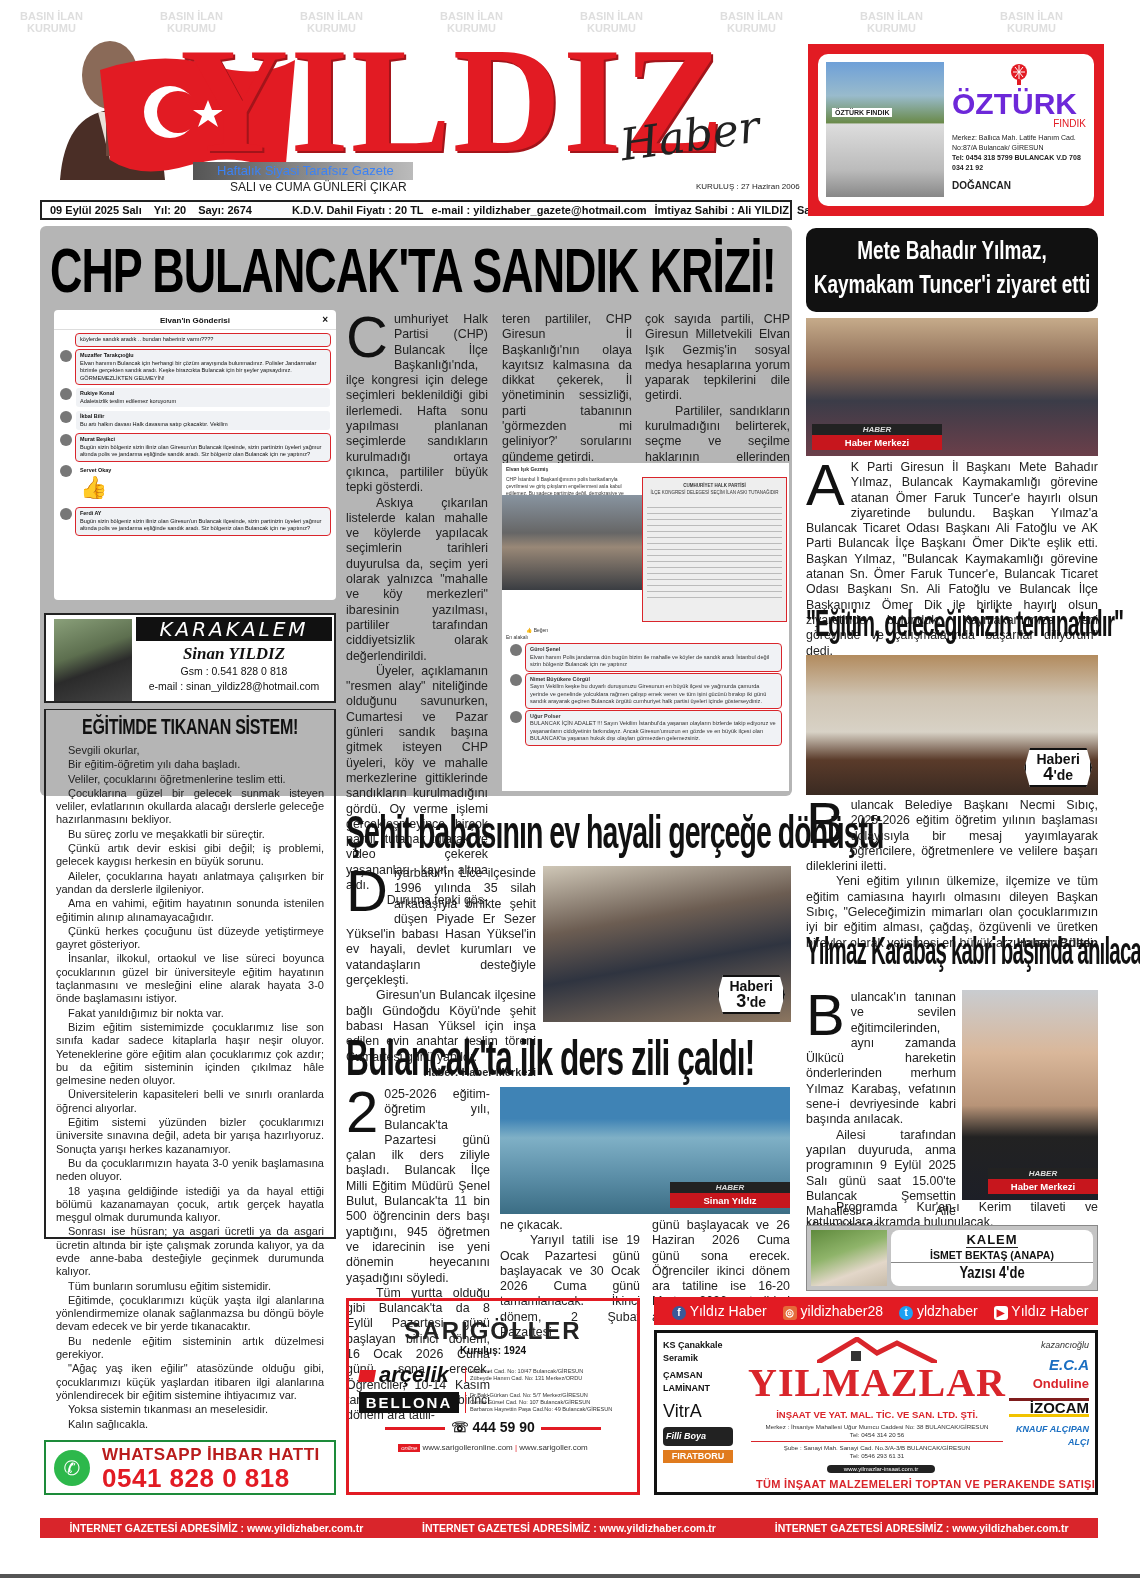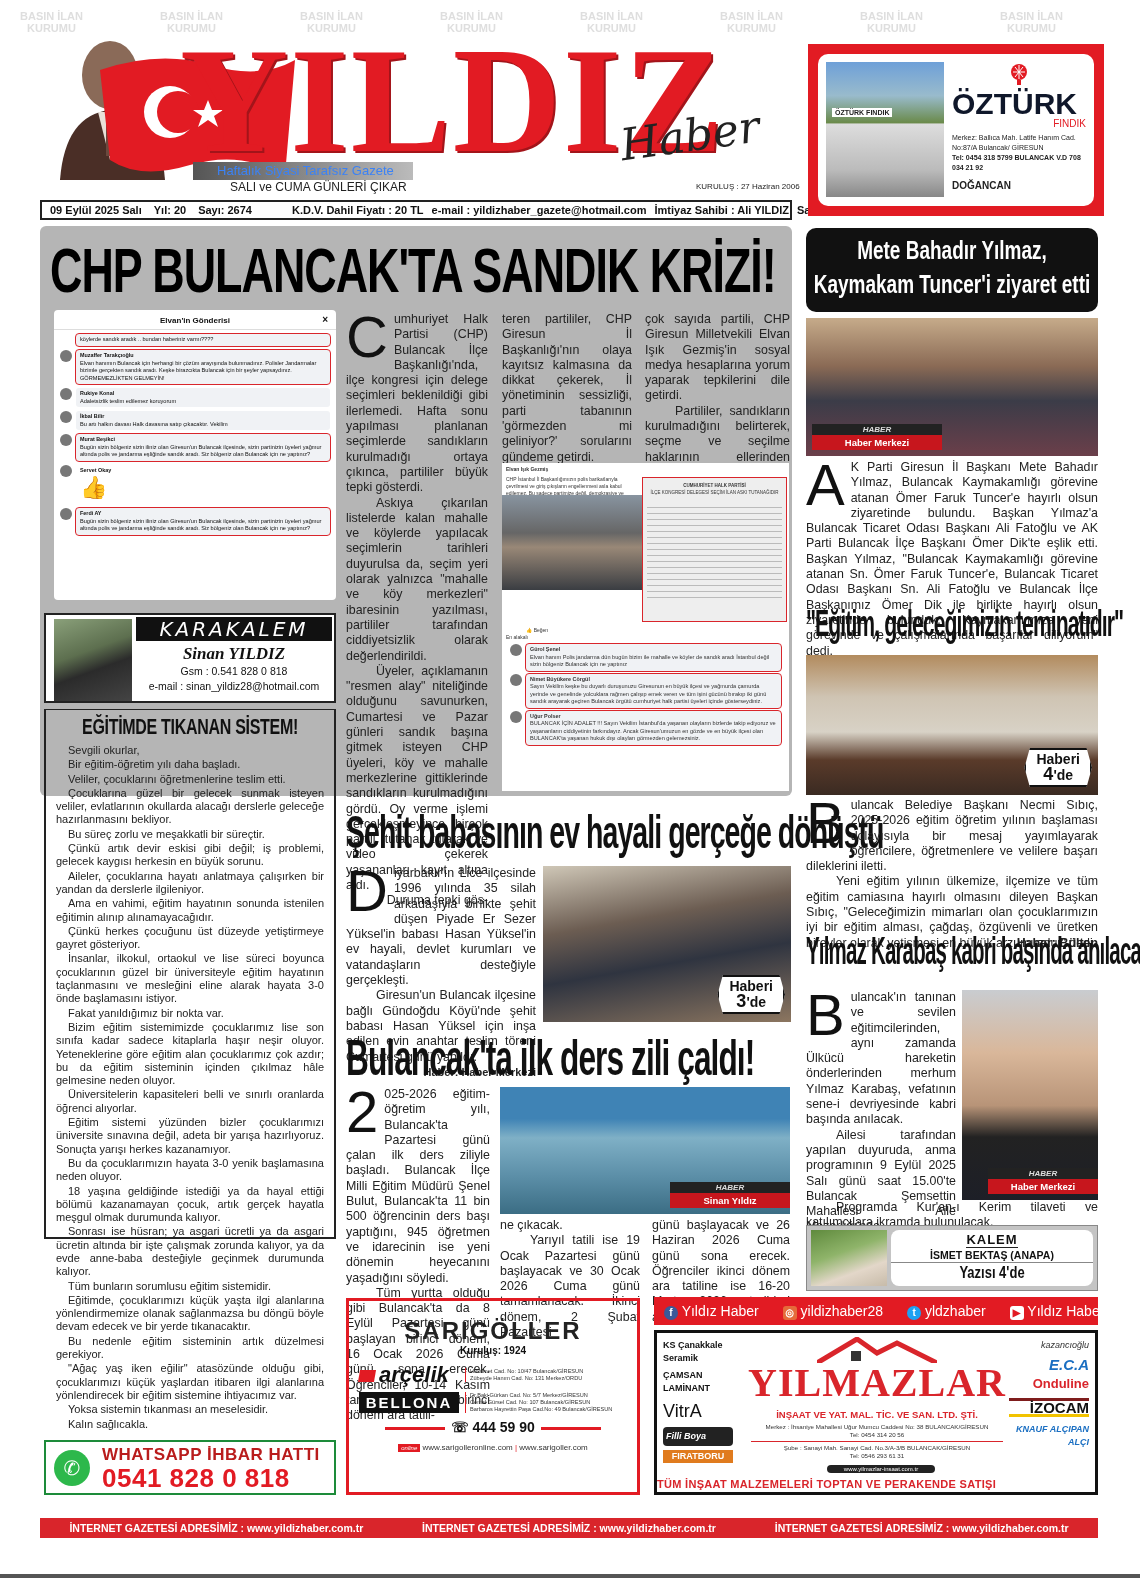--- a/index.html
+++ b/index.html
@@ -21,21 +21,21 @@
   #kurulus { left: 680px; top: 182px; font-size: 8px; color: #222; padding-left: 16px; }
   #infobar { left: 40px; top: 200px; width: 752px; height: 20px; border: 2px solid #222; display: flex; align-items: center; padding: 0 8px; font-size: 11px; font-weight: bold; white-space: nowrap; }
   #infobar span { margin-right: 12px; }
 
   
   #ozturk { left: 808px; top: 44px; width: 296px; height: 172px; background: #e21b23; padding: 10px; }
   #ozturk .inner { width: 100%; height: 100%; background: #fff; border-radius: 10px; display: flex; padding: 8px; gap: 8px; }
   #ozturk .photo { width: 118px; height: 135px; background: linear-gradient(180deg,#6ea0d8 0%,#9bc 25%,#6a8a4a 45%,#ddd 46%,#bbb 80%,#888 100%); position: relative; }
   #ozturk .photo span { position: absolute; top: 46px; left: 6px; font-size: 7px; font-weight: bold; color: #222; background: #fff; padding: 1px 3px; }
   #ozturk .txt { flex: 1; font-size: 7px; color: #222; line-height: 10px; }
-  #ozturk .brand { color: #0f172a; font-size: 30px; font-weight: bold; line-height: 30px; margin-top: 22px; }
+  #ozturk .brand { color: #6d28d9; font-size: 30px; font-weight: bold; line-height: 30px; margin-top: 22px; }
   #ozturk .fin { color: #e21b23; font-size: 10px; text-align: right; line-height: 10px; margin-bottom: 4px; }
 
   
   #main-bg { left: 40px; top: 226px; width: 752px; height: 570px; background: #b5b5b5; border-radius: 6px; }
   #main-head { left: 50px; top: 234px; font-size: 44px; transform: scale(1.02,1.45); letter-spacing: -1px; color: #000; }
   #fb-post { left: 54px; top: 310px; width: 282px; height: 290px; background: #fff; border-radius: 4px; overflow: hidden; }
   #fb-post .hdr { text-align: center; font-size: 8px; font-weight: bold; padding: 6px 0 4px; border-bottom: 1px solid #ddd; position: relative; }
   #fb-post .hdr .x { position: absolute; right: 8px; top: 4px; font-size: 10px; }
   .cmt { display: flex; gap: 4px; margin: 4px 6px; font-size: 5.6px; line-height: 7.5px; }
   .cmt .av { width: 12px; height: 12px; border-radius: 50%; background: #777; flex: none; }
@@ -107,33 +107,33 @@
   #karabas-head { left: 806px; top: 928px; font-size: 25px; transform: scale(0.82,1.55); color: #111; letter-spacing: -1px; }
   #karabas-text { left: 806px; top: 990px; width: 150px; }
   #karabas-photo { left: 962px; top: 990px; width: 136px; height: 210px; background: linear-gradient(180deg,#c9ccd0 0%,#d9b79a 30%,#b89478 55%,#222 70%,#1d1f27 100%); }
   #karabas-tail { left: 806px; top: 1200px; width: 292px; }
   #kalem { left: 806px; top: 1225px; width: 292px; height: 66px; background: #c4c4c4; border: 1.5px solid #888; padding: 4px; display: flex; gap: 4px; }
   #kalem .pic { width: 76px; height: 56px; background: linear-gradient(160deg,#5f8a3d 0%,#8fb46a 40%,#e3d7c9 70%,#c7bba9 100%); }
   #kalem .box { flex: 1; background: #fff; border-radius: 8px; text-align: center; }
   #kalem .k { font-size: 13px; font-weight: bold; letter-spacing: 1px; border-bottom: 1px solid #222; display: inline-block; line-height: 15px; }
   #kalem .n { font-size: 10.5px; font-weight: bold; border-bottom: 1px solid #888; line-height: 14px; }
   #kalem .y { font-size: 13px; font-weight: bold; transform: scaleY(1.3); display: inline-block; margin-top: 2px; }
-  #social { left: 654px; top: 1297px; width: 444px; height: 28px; background: #e21b23; color: #fff; font-size: 14px; display: flex; align-items: center; gap: 24px; padding: 0 10px; white-space: nowrap; }
+  #social { left: 654px; top: 1297px; width: 444px; height: 28px; background: #e21b23; color: #fff; font-size: 14px; display: flex; align-items: center; gap: 16px; padding: 0 18px; white-space: nowrap; }
   #social .ic { width: 14px; height: 14px; border-radius: 50%; display: inline-block; text-align: center; font-size: 10px; line-height: 14px; font-weight: bold; }
 
   
   #yilmazlar { left: 654px; top: 1330px; width: 444px; height: 165px; border: 3px solid #111; background: #fff; }
   #yilmazlar .left { position: absolute; left: 6px; top: 6px; width: 70px; font-size: 9px; line-height: 13px; }
   #yilmazlar .right { position: absolute; right: 6px; top: 6px; width: 80px; font-size: 9px; line-height: 13px; text-align: right; }
   #yilmazlar .brand { position: absolute; left: 84px; top: 26px; width: 272px; text-align: center; font-family: "Liberation Serif", serif; font-weight: bold; font-size: 40px; color: #d9252b; letter-spacing: 1px; }
   #yilmazlar .roof { position: absolute; left: 160px; top: 4px; width: 120px; height: 26px; }
   #yilmazlar .sub { position: absolute; left: 84px; top: 76px; width: 272px; text-align: center; color: #d9252b; font-weight: bold; font-size: 9.5px; }
   #yilmazlar .addr { position: absolute; left: 84px; top: 90px; width: 272px; text-align: center; font-size: 6.2px; line-height: 8px; color: #333; }
   #yilmazlar .web { position: absolute; left: 170px; top: 132px; width: 108px; background: #222; color: #fff; font-size: 6px; text-align: center; border-radius: 6px; padding: 1px; }
-  #yilmazlar .foot { position: absolute; left: 0; right: 0; bottom: 2px; text-align: left; color: #d9252b; font-weight: bold; font-size: 11px; letter-spacing: 0.3px; margin-top: 32px; }
+  #yilmazlar .foot { position: absolute; left: 0; right: 0; bottom: 2px; text-align: right; color: #d9252b; font-weight: bold; font-size: 11px; letter-spacing: 0.3px; margin-top: 32px; }
 
   
   #footer { left: 40px; top: 1518px; width: 1058px; height: 20px; background: #d9252b; color: #fff; display: flex; justify-content: space-around; align-items: center; font-size: 10.5px; font-weight: bold; white-space: nowrap; }
   #bottom-line { left: 0; top: 1574px; width: 1140px; height: 4px; background: #555; }
 
   .wm { position: absolute; color: rgba(160,160,160,0.35); font-size: 11px; font-weight: bold; text-align: center; line-height: 12px; }
 </style>
 </head>
 <body>
 

